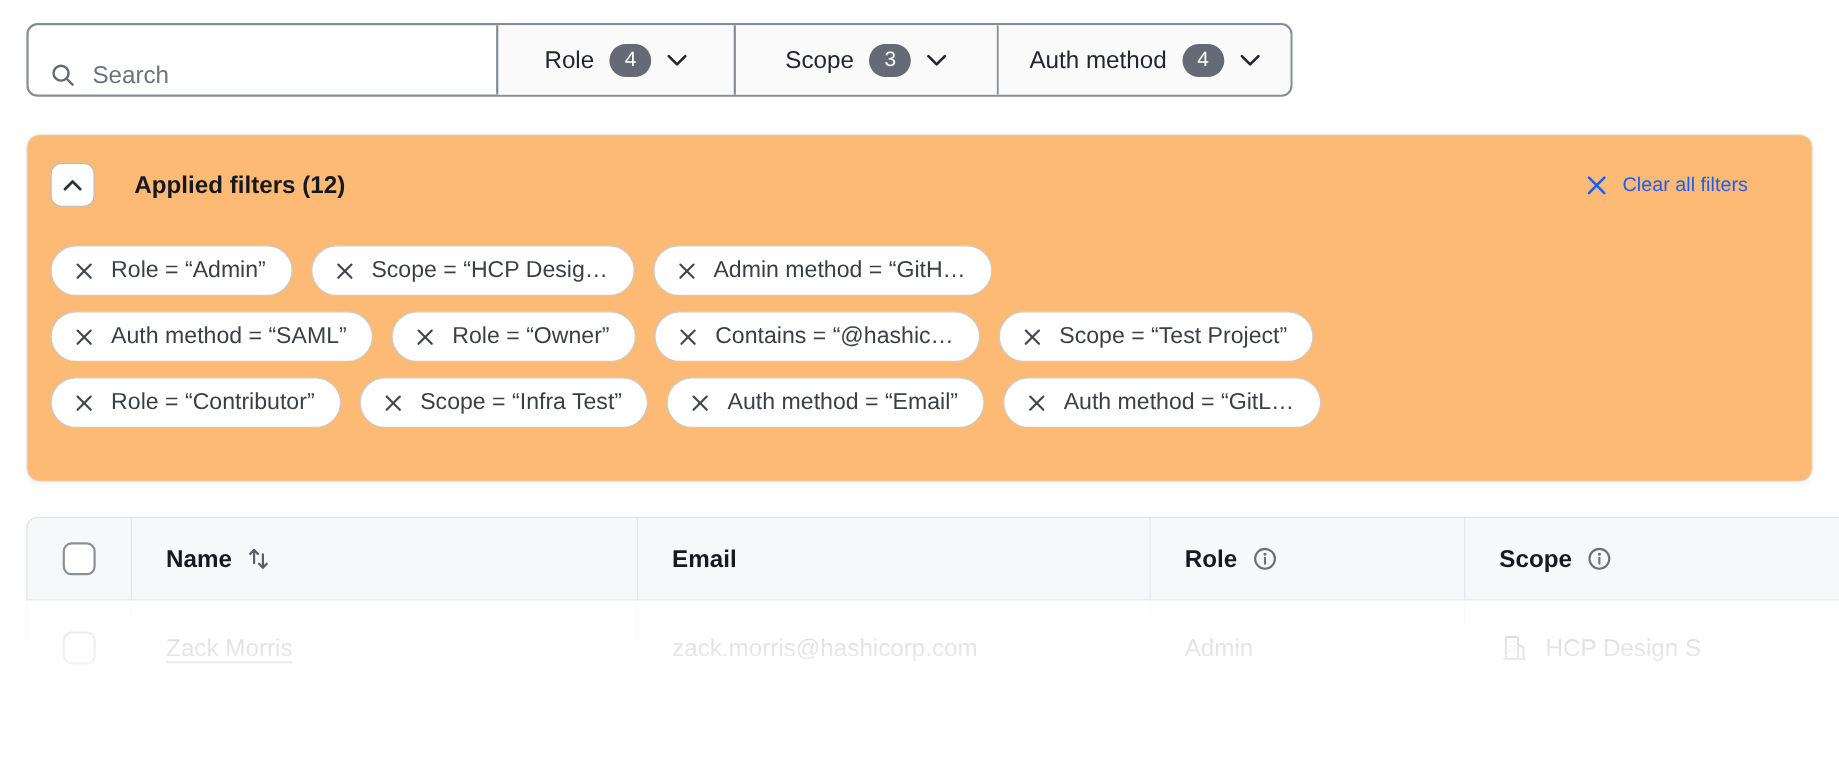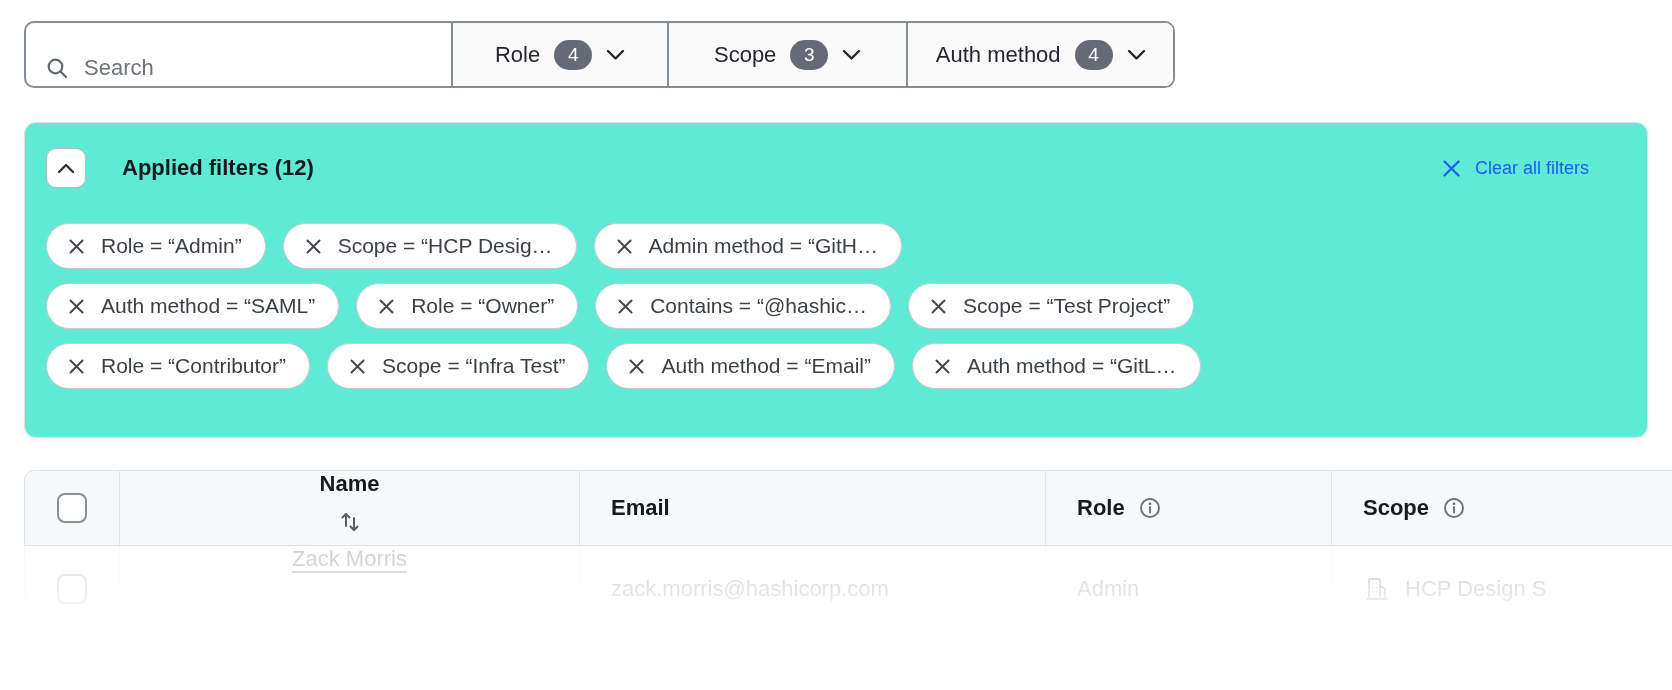--- a/index.html
+++ b/index.html
@@ -33,21 +33,21 @@
   .badge {
     min-width: 38px; height: 30px; padding: 0 10px; border-radius: 16px;
     background: #656a76; color: #fff; font-size: 19px;
     display: inline-flex; align-items: center; justify-content: center;
   }
   .dd-role { width: 216px; } .dd-scope { width: 240px; } .dd-auth { width: 267px; }
 
   
   .panel {
     position: absolute; left: 24px; top: 122px; width: 1624px; height: 316px;
-    background: #5eead4; border: 1.5px solid #dfe2e7; border-radius: 12px;
+    background: #fdba74; border: 1.5px solid #dfe2e7; border-radius: 12px;
     box-shadow: 0 2px 5px rgba(20,22,28,0.04);
   }
   .panel-head {
     position: absolute; left: 21px; right: 58px; top: 25px; height: 40px;
     display: flex; align-items: center;
   }
   .toggle-btn {
     width: 40px; height: 40px; border: 1.5px solid #b7bbc2; border-radius: 10px;
     background: #fff; display: flex; align-items: center; justify-content: center;
     cursor: pointer; padding: 0;
@@ -72,21 +72,21 @@
   .thead {
     display: flex; height: 76px; background: #f7f8fa;
     border: 1.5px solid #dfe2e7; border-radius: 10px 10px 0 0;
   }
   .th {
     display: flex; align-items: center; gap: 13px; padding: 0 31px;
     font-size: 22px; font-weight: 700; color: #16191f;
     border-left: 1.5px solid #e3e5e9;
   }
   .th.col-check, .td.col-check { width: 94px; justify-content: center; padding: 0; border-left: none; }
-  .col-name  { width: 460px; flex-direction: column; }
+  .col-name  { width: 460px; }
   .col-email { width: 466px; }
   .col-role  { width: 286px; }
   .col-scope { flex: 1; }
   .trow {
     display: flex; height: 86px; background: #fff;
     border-left: 1.5px solid #e7e9ec; border-bottom: 1.5px solid #e7e9ec;
   }
   .td {
     display: flex; align-items: center; gap: 14px; padding: 0 31px;
     font-size: 22px; color: #3b3f46; border-left: 1.5px solid #eceef1;

